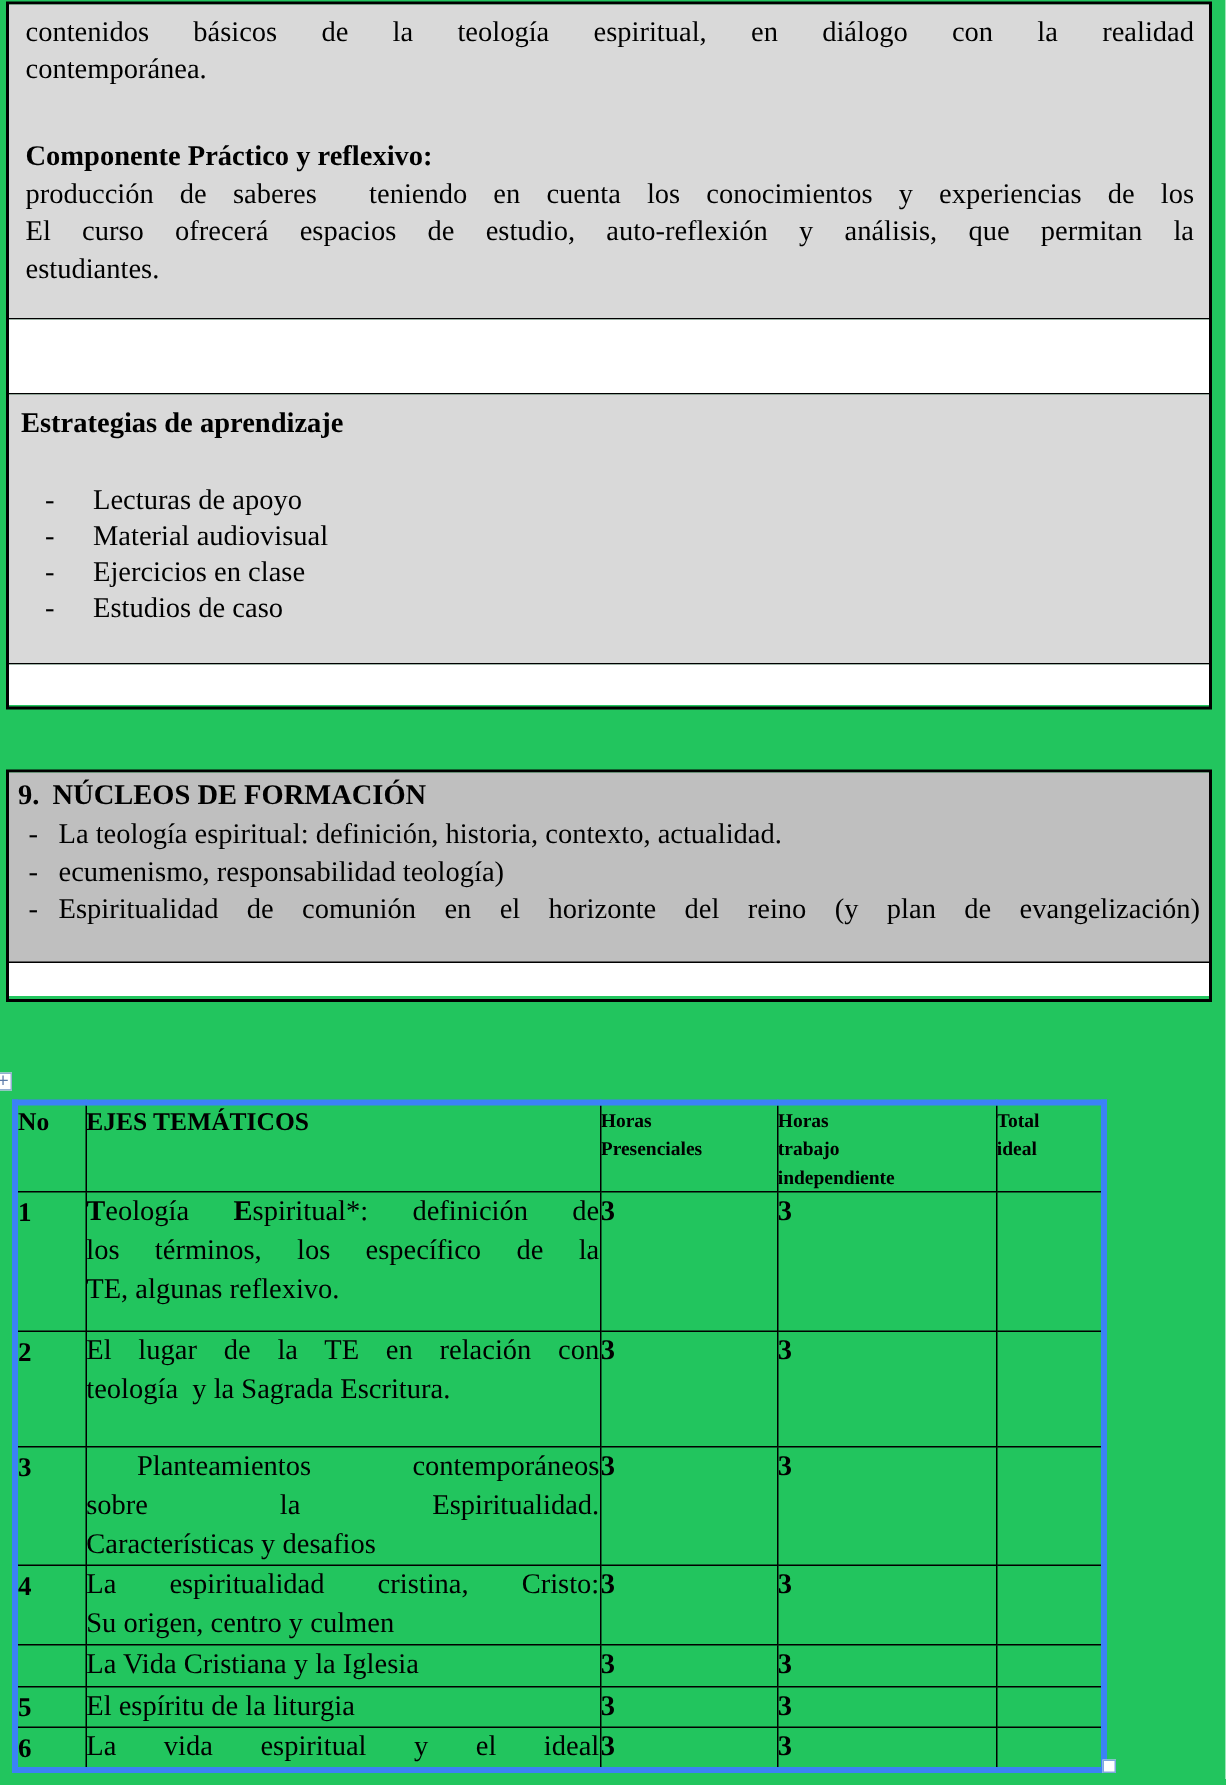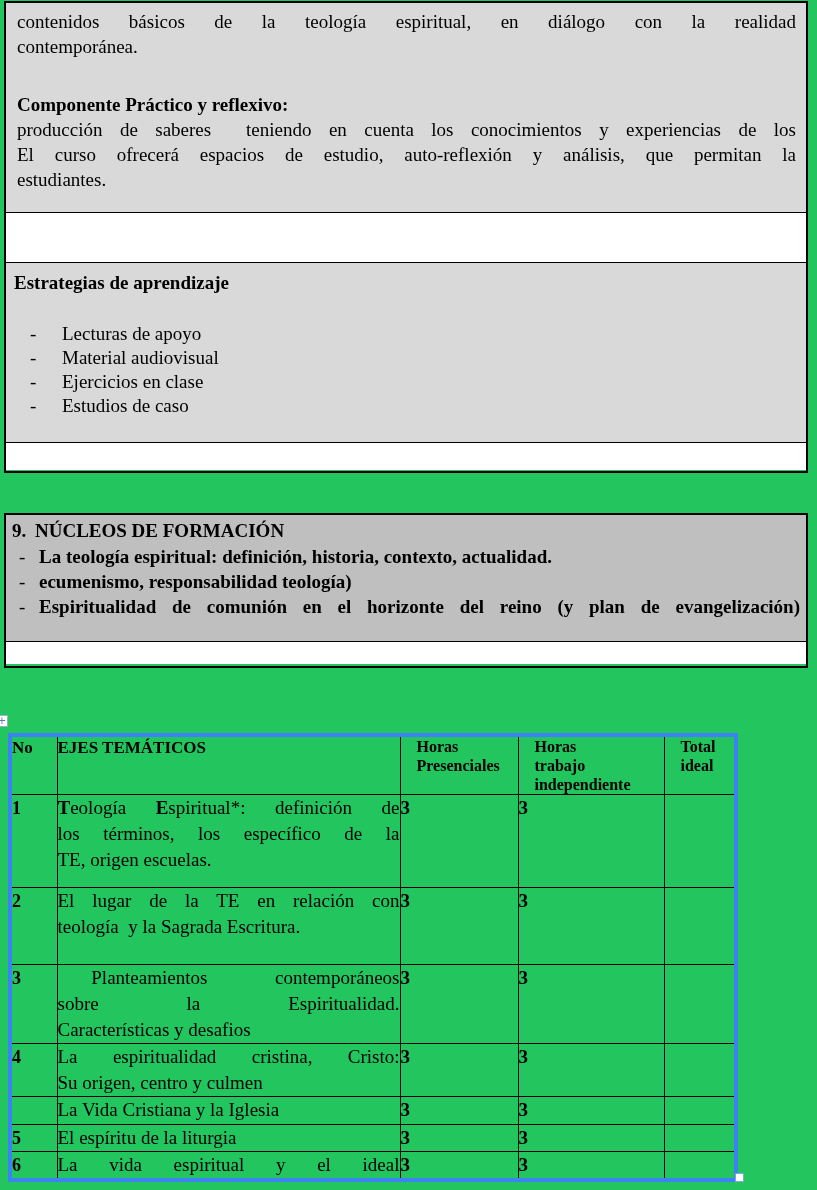--- a/index.html
+++ b/index.html
@@ -26,21 +26,21 @@
   .jl { text-align:justify; text-align-last:justify; white-space:pre-wrap; }
   .nl { white-space:pre-wrap; }
   .bold { font-weight:bold; }
   .sp33 { height:33px; } .sp27 { height:27px; }
   .eitem { display:flex; line-height:24px; }
   .emark { flex:none; width:32px; margin-left:16px; }
   .nhead { font-weight:bold; line-height:26px; }
   .nnum { display:inline-block; width:23px; }
   .nitem { display:flex; line-height:25px; }
   .nmark { flex:none; width:20px; margin-left:7px; }
-  .ntext { flex:1; min-width:0;font-weight:bold; }
+  .ntext { flex:1; min-width:0; }
 
   .tbl-handle {
     position:absolute; left:-4px; top:715px; width:12px; height:12px;
     background:#fff; border:1px solid #94aed2; box-sizing:border-box;
     color:#5b7aa8; font-size:10px; line-height:10px; text-align:center;
     font-family:"DejaVu Sans",sans-serif;
   }
   .resize-handle {
     position:absolute; left:735px; top:1173px; width:7px; height:7px;
     background:#fff; border:1px solid #7ea6e0;
@@ -56,21 +56,21 @@
   tr.hr  { height:59px; }
   tr.r1  { height:93px; }
   tr.r2  { height:77px; }
   tr.r3  { height:76px; }
   tr.r4  { height:52px; }
   tr.r4b { height:28px; }
   tr.r5  { height:27px; }
   tr.r6  { height:25px; }
   td.hc { font-weight:bold; padding:3px 4px 0 9px; }
   td.hc.big { font-size:17px; line-height:22px; }
-  td.hc.sm  { font-size:16px; line-height:19px; white-space:pre-line;padding-left:16px; }
+  td.hc.sm  { font-size:13px; line-height:19px; white-space:pre-line; }
   td.no   { font-weight:bold; padding:2px 2px 0 10px; font-size:18px; }
   td.tema { padding:2px 6px 0 9px; }
   td.hrs  { font-weight:bold; padding:2px 2px 0 10px; }
   td.tot  { }
 </style>
 </head>
 <body>
 
 <div class="page">
 
@@ -153,21 +153,21 @@
 trabajo
 independiente</td>
       <td class="hc sm">Total
 ideal</td>
     </tr>
     <tr class="r1">
       <td class="no">1</td>
       <td class="tema">
         <div class="jl"><b>T</b><span>eología </span><b>E</b><span>spiritual*: definición de</span></div>
         <div class="jl">los términos, los específico de la</div>
-        <div class="nl">TE, origen escuelas.</div>
+        <div class="nl">TE, algunas reflexivo.</div>
       </td>
       <td class="hrs">3</td>
       <td class="hrs">3</td>
       <td class="tot"></td>
     </tr>
     <tr class="r2">
       <td class="no">2</td>
       <td class="tema">
         <div class="jl">El lugar de la TE en relación con</div>
         <div class="nl">teología  y la Sagrada Escritura.</div>

